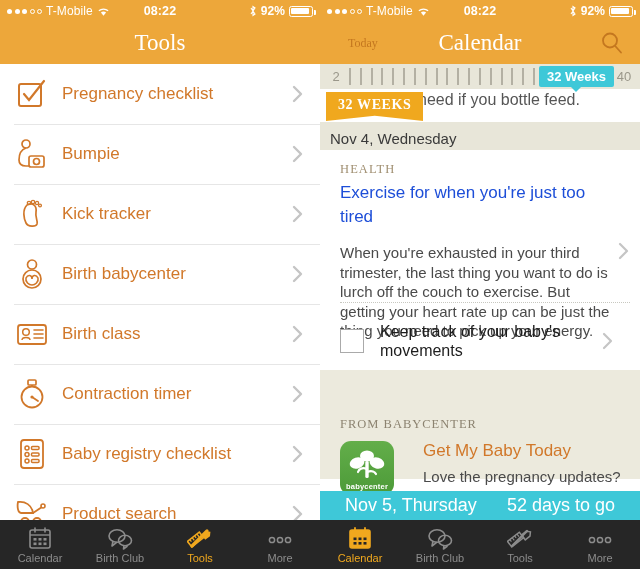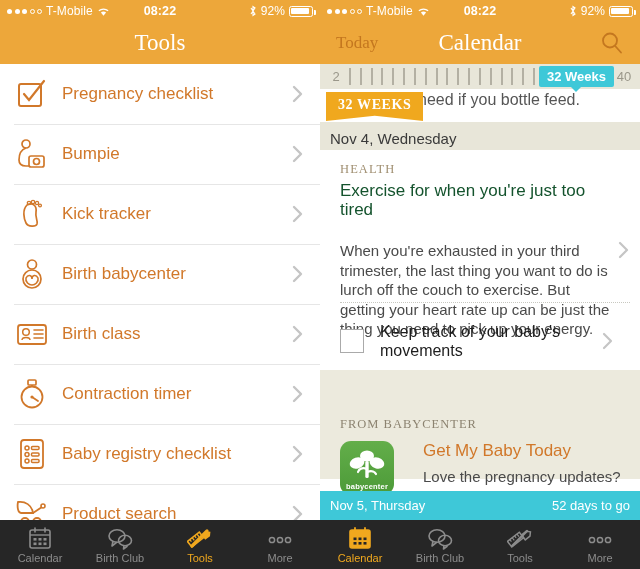--- a/index.html
+++ b/index.html
@@ -22,38 +22,38 @@
   .sb-left { display: flex; align-items: center; gap: 4px; }
   .dots { display: flex; gap: 2.5px; align-items: center; }
   .dot { width: 5px; height: 5px; border-radius: 50%; background: #fff; }
   .dot.off { background: transparent; border: 1px solid #fff; width: 5px; height: 5px; }
   .carrier { font-size: 12px; font-weight: normal; }
   .wifi { width: 13px; height: 11px; position: relative; display: inline-block; }
   .wifi svg { display: block; }
   .sb-center { position: absolute; left: 0; right: 0; text-align: center;
                font-size: 12.5px; font-weight: bold; pointer-events: none; }
   .sb-right { margin-left: auto; display: flex; align-items: center; gap: 4px;
-              font-size: 12px; font-weight: normal; position: relative; z-index: 2; }
+              font-size: 12px; font-weight: bold; position: relative; z-index: 2; }
   .bt { width: 8px; height: 12px; }
   .battery { width: 24px; height: 11px; border: 1.3px solid #fff; border-radius: 2.5px;
              position: relative; padding: 1.3px; }
   .battery::after { content: ""; position: absolute; right: -3.5px; top: 3px;
                     width: 2px; height: 5px; background: #fff; border-radius: 0 1px 1px 0; }
   .battery i { display: block; height: 100%; width: 92%; background: #fff; border-radius: 1px; }
 
   
   .navbar {
     height: 42px; background: #eda73a; color: #fff; flex: 0 0 42px;
     display: flex; align-items: center; justify-content: center;
     position: relative;
   }
   .nav-title { font-family: "Liberation Serif", serif; font-size: 23px; font-weight: normal; }
   .nav-left {
-    position: absolute; left: 16px; top: 50%; transform: translateY(-50%);
-    font-family: "Liberation Serif", serif; font-size: 17px; color: #c4771f;
+    position: absolute; left: 28px; top: 50%; transform: translateY(-50%);
+    font-family: "Liberation Serif", serif; font-size: 12px; color: #c4771f;
   }
   .nav-right { position: absolute; right: 16px; top: 50%; transform: translateY(-50%);
                width: 24px; height: 24px; }
 
   
   .tools-list { flex: 1 1 auto; overflow: hidden; background: #fff; }
   .tool-row {
     height: 60px; display: flex; align-items: center;
     padding: 0 8px 0 12px; position: relative;
   }
@@ -101,22 +101,22 @@
     background: #e8e6d9; display: flex; align-items: flex-start; padding: 8px 10px;
     font-size: 15px; color: #3a3a3a;
   }
   .article {
     position: absolute; left: 0; right: 0; top: 86px; padding: 12px 4px 0 20px;
     display: flex;
   }
   .article-main { flex: 1 1 auto; padding-right: 4px; }
   .kicker { font-family: "Liberation Serif", serif; font-size: 12.5px;
             letter-spacing: 1.1px; color: #a08f71; margin-bottom: 4px; }
-  .headline { font-size: 17px; color: #14532d; font-weight: normal;
-              line-height: 19px; margin-bottom: 22px; }
+  .headline { font-size: 17px; color: #1d4ed8; font-weight: normal;
+              line-height: 24px; margin-bottom: 14px; }
   .body-copy { font-size: 15px; color: #4a4a4a; line-height: 19.5px; }
   .article .chev { align-self: center; margin-right: 6px; }
   .dotted {
     position: absolute; left: 20px; right: 10px; top: 238px; height: 1px;
     border-top: 1.5px dotted #c8c8c0;
   }
   .task-row {
     position: absolute; left: 0; right: 8px; top: 248px; height: 58px;
     display: flex; align-items: center; padding: 0 10px 0 20px;
   }
@@ -135,21 +135,21 @@
              background: linear-gradient(#63ae4a, #4c9a38); position: relative;
              overflow: hidden; }
   .bc-word { position: absolute; bottom: 4px; left: 0; right: 0; text-align: center;
              color: #fff; font-size: 7.5px; letter-spacing: .2px; font-weight: bold; }
   .promo-text { margin-left: 29px; }
   .promo-title { color: #d1782a; font-size: 17px; margin-bottom: 3px; }
   .promo-sub { color: #4a4a4a; font-size: 15px; line-height: 26px; }
   .teal-bar {
     position: absolute; left: 0; right: 0; bottom: 0; height: 29px;
     background: #3ec8d8; color: #fff; display: flex; align-items: center;
-    justify-content: space-between; padding: 0 10px; font-size: 13px; gap: 23px;
+    justify-content: space-between; padding: 0 25px; font-size: 18px; gap: 23px;
   }
 
   
   .tabbar { height: 49px; flex: 0 0 49px; background: #262626;
             display: flex; align-items: center; }
   .tab { flex: 1 1 25%; display: flex; flex-direction: column;
          align-items: center; justify-content: center; gap: 2px; }
   .tab-ico { height: 24px; display: flex; align-items: flex-end; }
   .tab-lab { font-size: 11px; color: #8c8c8c; }
   .tab.active .tab-lab { color: #f0a81e; }

